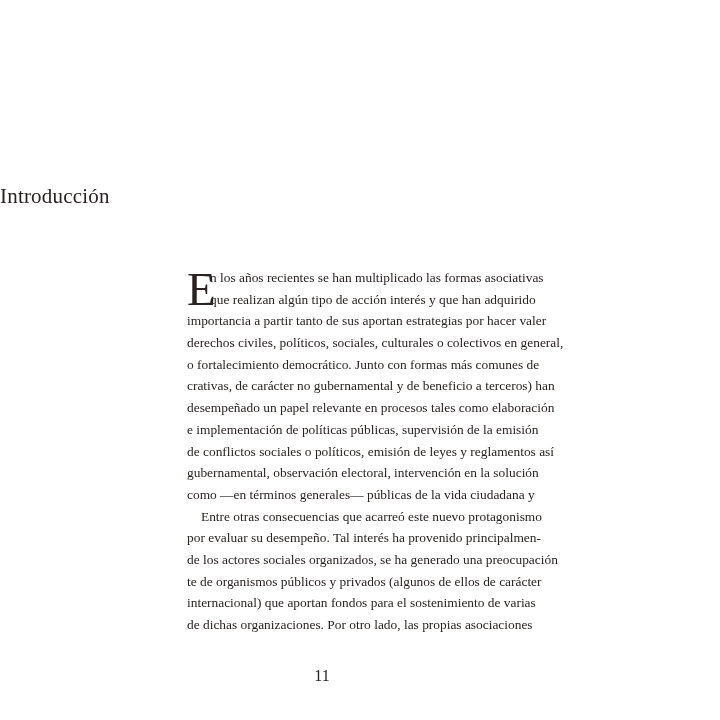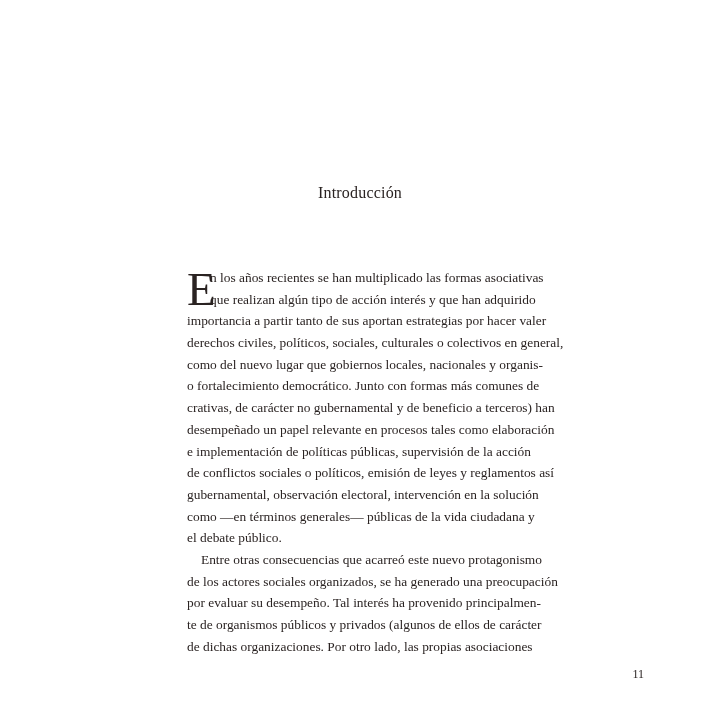--- a/index.html
+++ b/index.html
@@ -19,23 +19,22 @@
       position: absolute;
       left: 0; top: 0;
       width: 720px; height: 720px;
       background: #ffffff;
     }
     .title {
       position: absolute;
       top: 184px;
       left: 0;
       width: 720px;
-      text-align: center;
       font-family: "Liberation Serif", serif;
-      font-size: 16px;
+      font-size: 21px;
       letter-spacing: 0.2px;
       color: #2a2322;
     }
     .body-text {
       position: absolute;
       left: 187px;
       top: 267px;
       width: 343px;
       font-family: "Liberation Serif", serif;
       font-size: 13.4px;
@@ -66,51 +65,50 @@
       font-family: "Liberation Serif", serif;
       font-size: 47px;
       line-height: 40px;
       color: #2a2322;
     }
     .page-number {
       position: absolute;
       top: 667px;
       left: 0;
       width: 644px;
-      text-align: right;
+      text-align: center;
       font-family: "Liberation Serif", serif;
-      font-size: 12px;
+      font-size: 16px;
       color: #2a2322;
     }
   </style>
 </head>
 <body>
 
 <div class="page">
   <div class="title">Introducción</div>
 
   <div class="body-text">
     <span class="dropcap">E</span>
 
     <span class="line dc-indent">n los años recientes se han multiplicado las formas asociativas</span>
     <span class="line dc-indent">que realizan algún tipo de acción interés y que han adquirido</span>
     <span class="line">importancia a partir tanto de sus aportan estrategias por hacer valer</span>
     <span class="line">derechos civiles, políticos, sociales, culturales o colectivos en general,</span>
-    <span class="line">como del nuevo lugar que gobiernos locales, nacionales y organis-</span>
     <span class="line">o fortalecimiento democrático. Junto con formas más comunes de</span>
     <span class="line">crativas, de carácter no gubernamental y de beneficio a terceros) han</span>
     <span class="line">desempeñado un papel relevante en procesos tales como elaboración</span>
-    <span class="line">e implementación de políticas públicas, supervisión de la acción</span>
+    <span class="line">e implementación de políticas públicas, supervisión de la emisión</span>
     <span class="line">de conflictos sociales o políticos, emisión de leyes y reglamentos así</span>
     <span class="line">gubernamental, observación electoral, intervención en la solución</span>
     <span class="line">como —en términos generales— públicas de la vida ciudadana y</span>
-    <span class="line last">el debate público.</span>
 
     <span class="line indent">Entre otras consecuencias que acarreó este nuevo protagonismo</span>
+    <span class="line">por evaluar su desempeño. Tal interés ha provenido principalmen-</span>
     <span class="line">de los actores sociales organizados, se ha generado una preocupación</span>
-    <span class="line">por evaluar su desempeño. Tal interés ha provenido principalmen-</span>
     <span class="line">te de organismos públicos y privados (algunos de ellos de carácter</span>
+    <span class="line">internacional) que aportan fondos para el sostenimiento de varias</span>
     <span class="line">de dichas organizaciones. Por otro lado, las propias asociaciones</span>
 
   </div>
 
   <div class="page-number">11</div>
 </div>
 
 </body></html>

